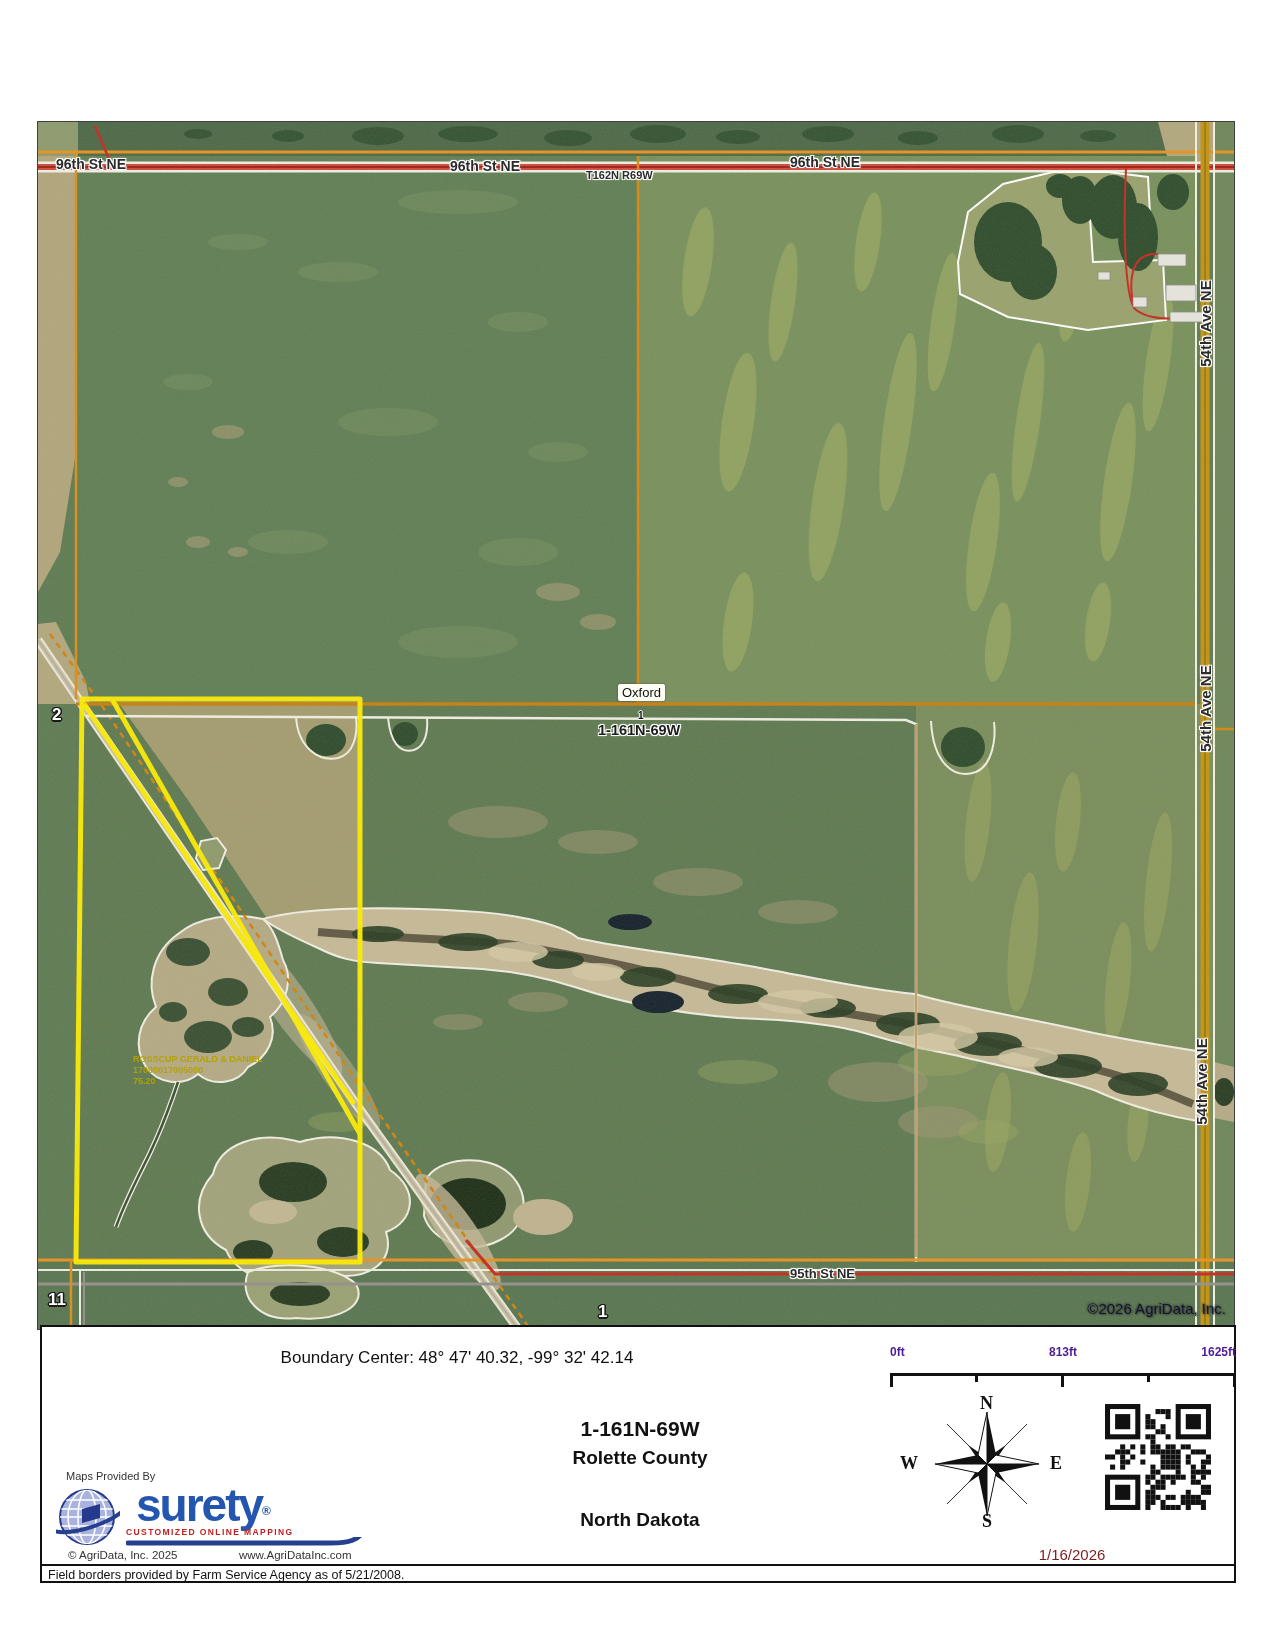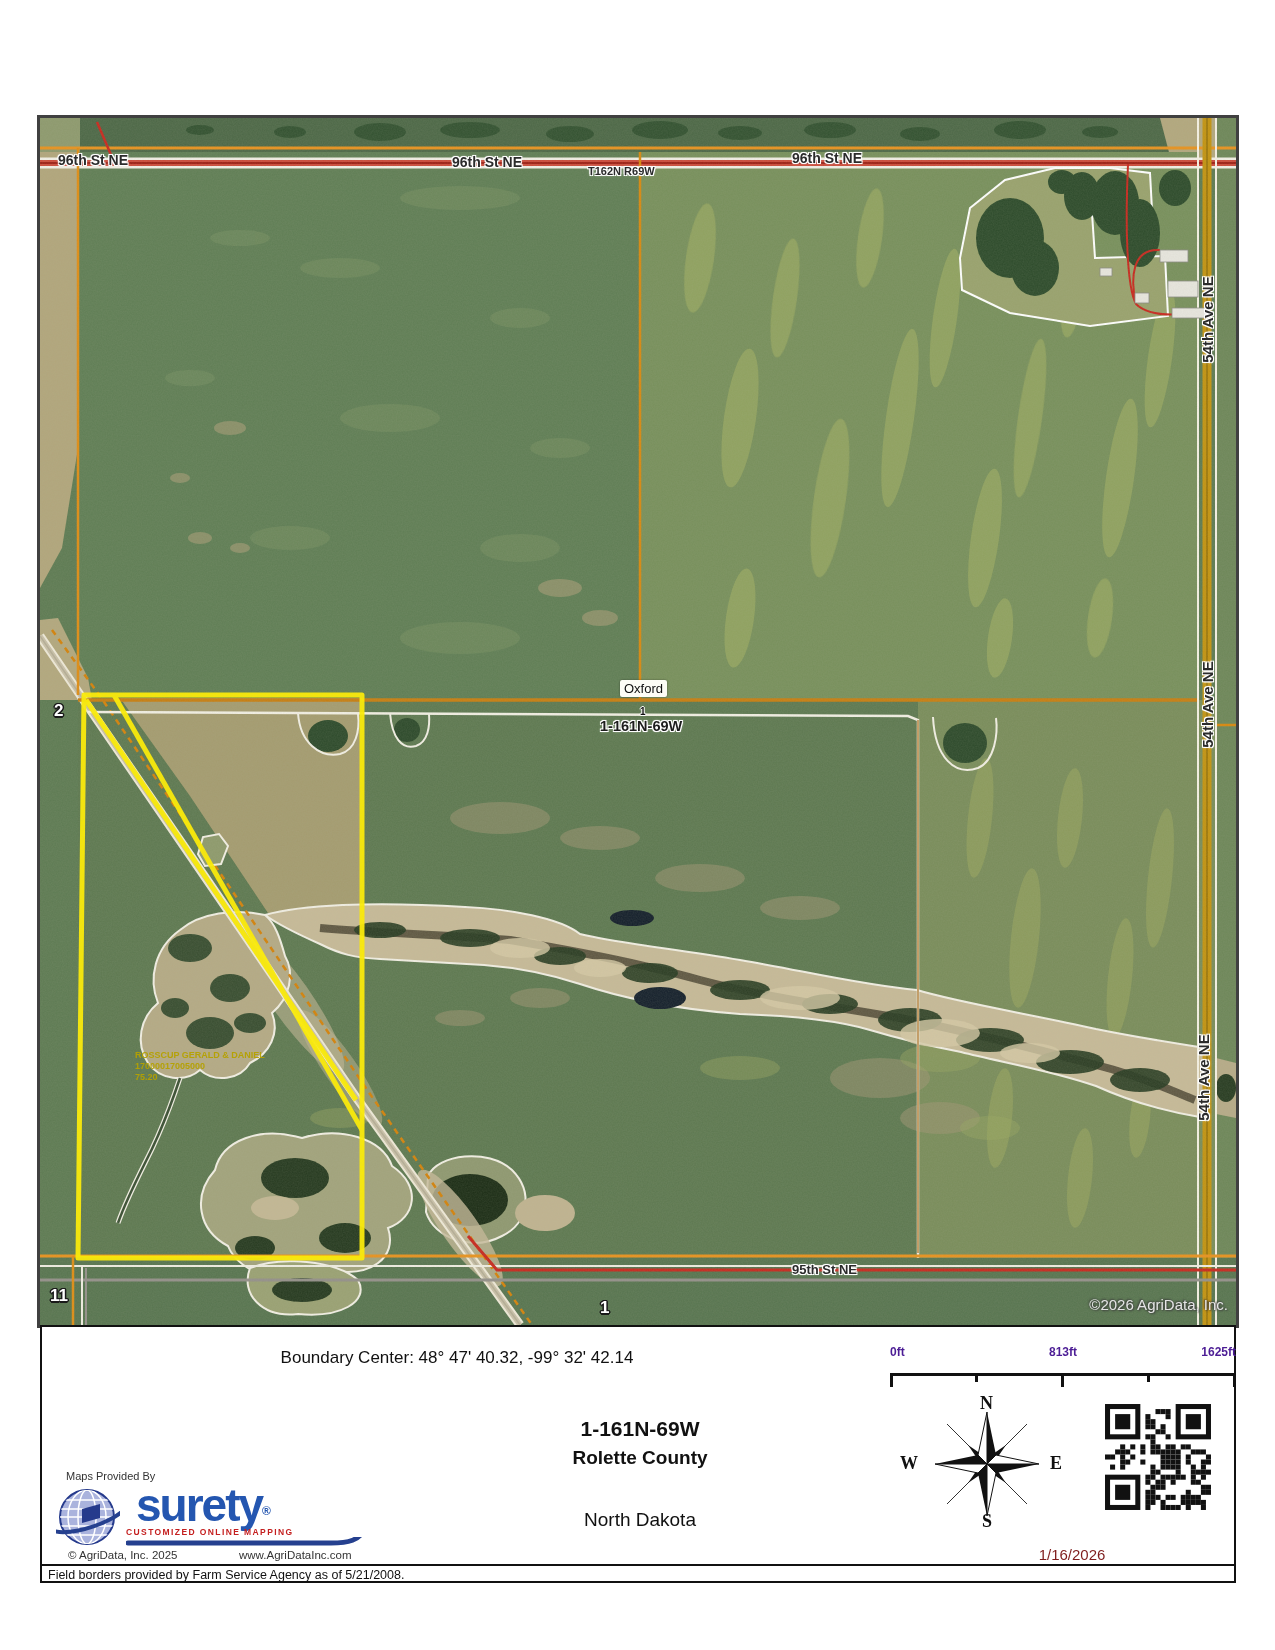--- a/index.html
+++ b/index.html
@@ -1,41 +1,41 @@
 <!DOCTYPE html>
 <html><head>
 <meta charset="utf-8">
 <style>
   html,body{margin:0;padding:0;background:#ffffff;}
   .page{position:relative;width:1275px;height:1650px;background:#fff;font-family:"Liberation Sans",sans-serif;overflow:hidden;}
   .title{position:absolute;top:44px;left:0;width:1275px;text-align:center;font-size:27px;font-weight:bold;color:#111;letter-spacing:.5px;}
   
-  .map{position:absolute;left:40px;top:118px;width:1196px;height:1207px;border:3px solid #404040;box-sizing:content-box;margin-left:-3px;margin-top:-3px;background:#5e7b53;overflow:hidden;}
+  .map{position:absolute;left:40px;top:124px;width:1196px;height:1207px;border:1px solid #404040;box-sizing:content-box;margin-left:-3px;margin-top:-3px;background:#5e7b53;overflow:hidden;}
   .map svg.art{position:absolute;left:0;top:0;}
   .mlabel{position:absolute;font-weight:bold;font-size:14px;color:#2b2b2b;white-space:nowrap;
     text-shadow:-1px -1px 0 #fff,1px -1px 0 #fff,-1px 1px 0 #fff,1px 1px 0 #fff,0 0 3px #fff;}
   .mlabel.small{font-size:11px;}
   .vlabel{position:absolute;width:130px;text-align:center;font-weight:bold;font-size:15px;color:#2b2b2b;white-space:nowrap;
     transform:rotate(-90deg);text-shadow:-1px -1px 0 #fff,1px -1px 0 #fff,-1px 1px 0 #fff,1px 1px 0 #fff,0 0 3px #fff;}
   .secnum{position:absolute;font-weight:bold;font-size:17px;color:#fff;
     text-shadow:-1.5px 0 #1a1a1a,1.5px 0 #1a1a1a,0 -1.5px #1a1a1a,0 1.5px #1a1a1a,-1px -1px #1a1a1a,1px 1px #1a1a1a,1px -1px #1a1a1a,-1px 1px #1a1a1a;}
   .boxlabel{position:absolute;background:#fdfdf6;color:#111;font-size:13px;padding:0 4px;line-height:17px;border-radius:2px;box-shadow:0 0 2px rgba(0,0,0,.45);}
   .plss-map{position:absolute;font-weight:bold;font-size:14.5px;color:#1d1d1d;
     text-shadow:-1px -1px 0 #fff,1px -1px 0 #fff,-1px 1px 0 #fff,1px 1px 0 #fff,0 0 3px #fff;}
   .sec1{position:absolute;font-weight:bold;font-size:10px;color:#111;
     text-shadow:-1px 0 #fff,1px 0 #fff,0 -1px #fff,0 1px #fff;}
   .parcel{position:absolute;font-size:9px;font-weight:bold;color:#b5a100;line-height:11px;opacity:.95;}
-  .mapcopy{position:absolute;font-size:15px;color:#e5e5e5;text-shadow:1px 1px 2px #3c3c3c,-1px -1px 2px #3c3c3c;}
+  .mapcopy{position:absolute;font-size:15px;color:#0f172a;text-shadow:1px 1px 2px #3c3c3c,-1px -1px 2px #3c3c3c;}
   
   .footer{position:absolute;left:40px;top:1325px;width:1196px;height:258px;border:2px solid #111;box-sizing:border-box;background:#fff;}
   .bcenter{position:absolute;left:0;top:21px;width:830px;text-align:center;font-size:17px;color:#111;}
   .locblock{position:absolute;left:0;top:90px;width:1196px;text-align:center;color:#111;}
   .locblock .plss{font-size:21px;font-weight:bold;margin:0 0 6px 0;}
   .locblock .county{font-size:19px;font-weight:bold;margin:0 0 6px 0;}
-  .locblock .state{font-size:19px;font-weight:normal;margin-top:40px;}
+  .locblock .state{font-size:19px;font-weight:bold;margin-top:40px;}
   .scale{position:absolute;left:848px;top:18px;width:346px;}
   .scale .labels{position:relative;height:22px;font-size:12px;color:#4c1d95;font-weight:bold;}
   .scale .l0{position:absolute;left:0;}
   .scale .l1{position:absolute;left:0;width:100%;text-align:center;}
   .scale .l2{position:absolute;right:0;}
   .scale .bar{position:relative;height:16px;}
   .scale .hline{position:absolute;left:0;top:6px;width:100%;height:3px;background:#111;}
   .scale .tick{position:absolute;top:6px;width:3px;background:#111;}
   .compass-letter{position:absolute;font-family:"Liberation Serif",serif;font-weight:bold;font-size:18px;color:#111;}
   .qrbox{position:absolute;left:1061px;top:75px;width:114px;height:114px;background:#fff;}

